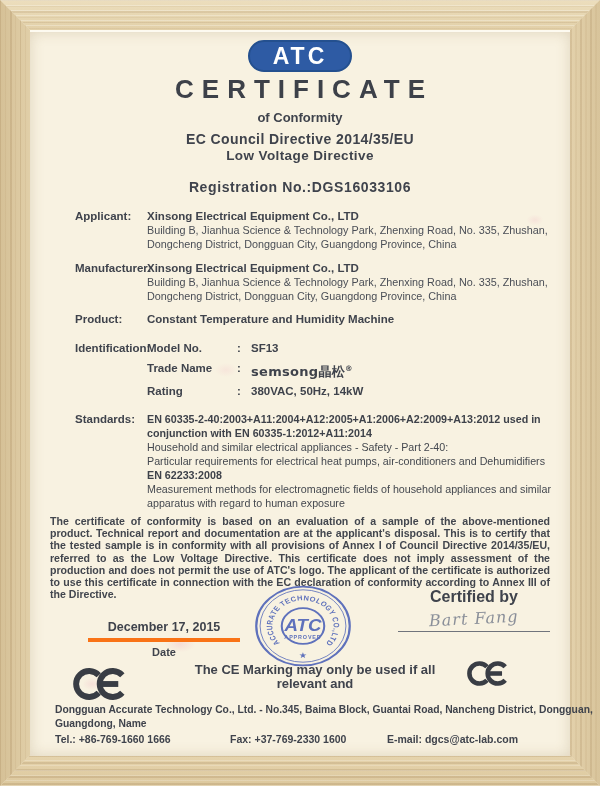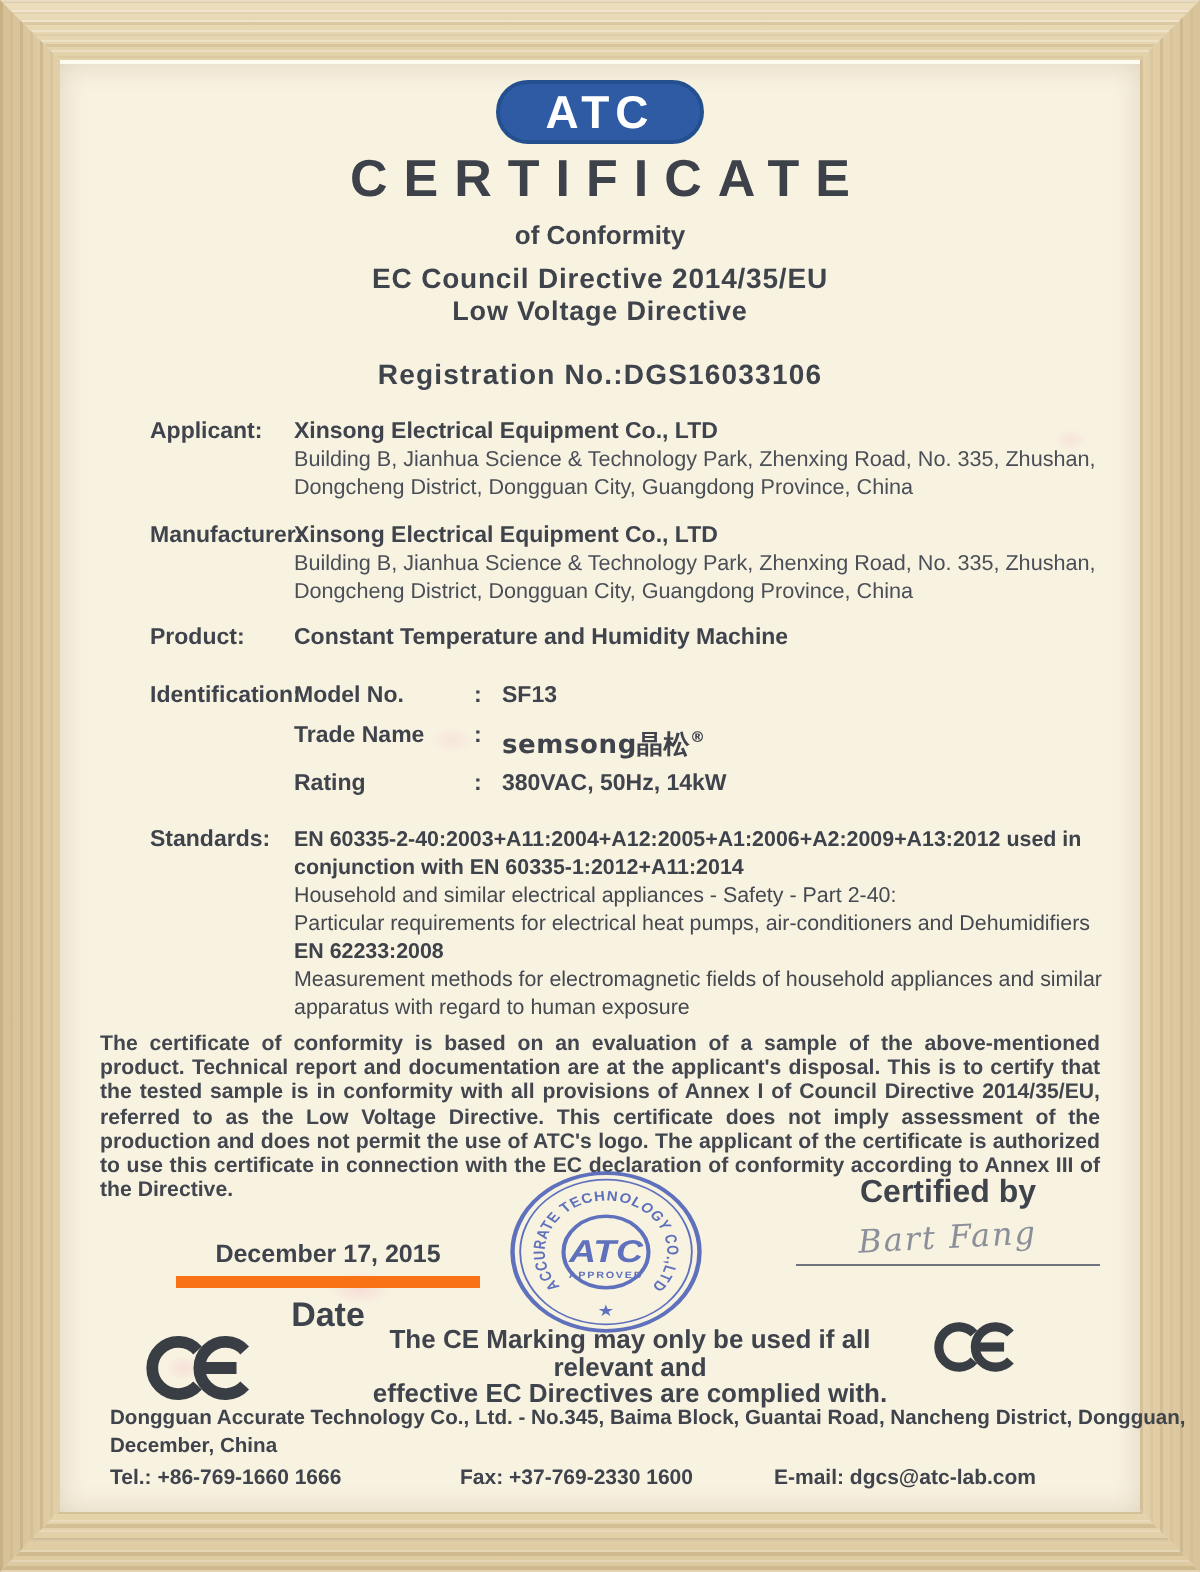--- a/index.html
+++ b/index.html
@@ -71,22 +71,22 @@
   .std-line { font-size:10.7px; line-height:14px; white-space:nowrap; color:#44484f; }
   .std-line.b { font-weight:bold; color:#3e424a; }
 
   
   .bodytext { margin:5px 20px 0 20px; font-size:10.6px; font-weight:bold;
     line-height:12.2px; text-align:justify; color:#42464e; }
 
   
   .abs { position:absolute; }
   .date-block { left:58px; top:588px; width:152px; text-align:center; }
-  .date-value { font-size:12.5px; font-weight:bold; padding-bottom:4px; border-bottom:6px solid #f97316; }
-  .date-label { margin-top:4px; font-size:17px; font-weight:bold; }
+  .date-value { font-size:12.5px; font-weight:bold; padding-bottom:4px; border-bottom:4px solid #f97316; }
+  .date-label { margin-top:4px; font-size:11px; font-weight:bold; }
   .cert-block { left:368px; top:556px; width:152px; text-align:center; }
   .cert-label { font-size:16px; font-weight:bold; }
   .sig-wrap { margin-top:3px; padding-bottom:3px; border-bottom:1.5px solid #70747c; }
   .signature { display:inline-block; font-family:"DejaVu Serif", serif; font-style:italic;
     font-size:16px; color:#8a8f99; transform:rotate(-3deg); letter-spacing:1px; }
   .stamp { left:222px; top:551px; opacity:.9; }
   .ce-left { left:43px; top:633px; }
   .ce-right { left:437px; top:625px; }
   .ce-note { left:140px; top:631px; width:290px; text-align:center;
     font-size:13px; font-weight:bold; line-height:13.5px; }
@@ -212,24 +212,23 @@
       <path d="M 44 30 L 73 30" stroke="currentColor" stroke-width="9.5"></path>
     </svg>
     <svg class="abs ce-right cemark" width="48" height="33" viewBox="0 0 100 60">
       <path d="M 41.6 15.9 A 21 21 0 1 0 41.6 44.1" fill="none" stroke="currentColor" stroke-width="9.5"></path>
       <path d="M 79.6 15.9 A 21 21 0 1 0 79.6 44.1" fill="none" stroke="currentColor" stroke-width="9.5"></path>
       <path d="M 44 30 L 73 30" stroke="currentColor" stroke-width="9.5"></path>
     </svg>
 
     <div class="abs ce-note">
       <div>The CE Marking may only be used if all relevant and</div>
-      <div>effective EC Directives are complied with.</div>
     </div>
 
     <div class="abs footer-addr">
       <div class="l1">Dongguan Accurate Technology Co., Ltd. - No.345, Baima Block, Guantai Road, Nancheng District, Dongguan,</div>
-      <div>December, China</div>
+      <div>Guangdong, Name</div>
     </div>
     <span class="abs contact tel">Tel.: +86-769-1660 1666</span>
     <span class="abs contact fax">Fax: +37-769-2330 1600</span>
     <span class="abs contact email">E-mail: dgcs@atc-lab.com</span>
   </div>
 </div>
 
 </body></html>

